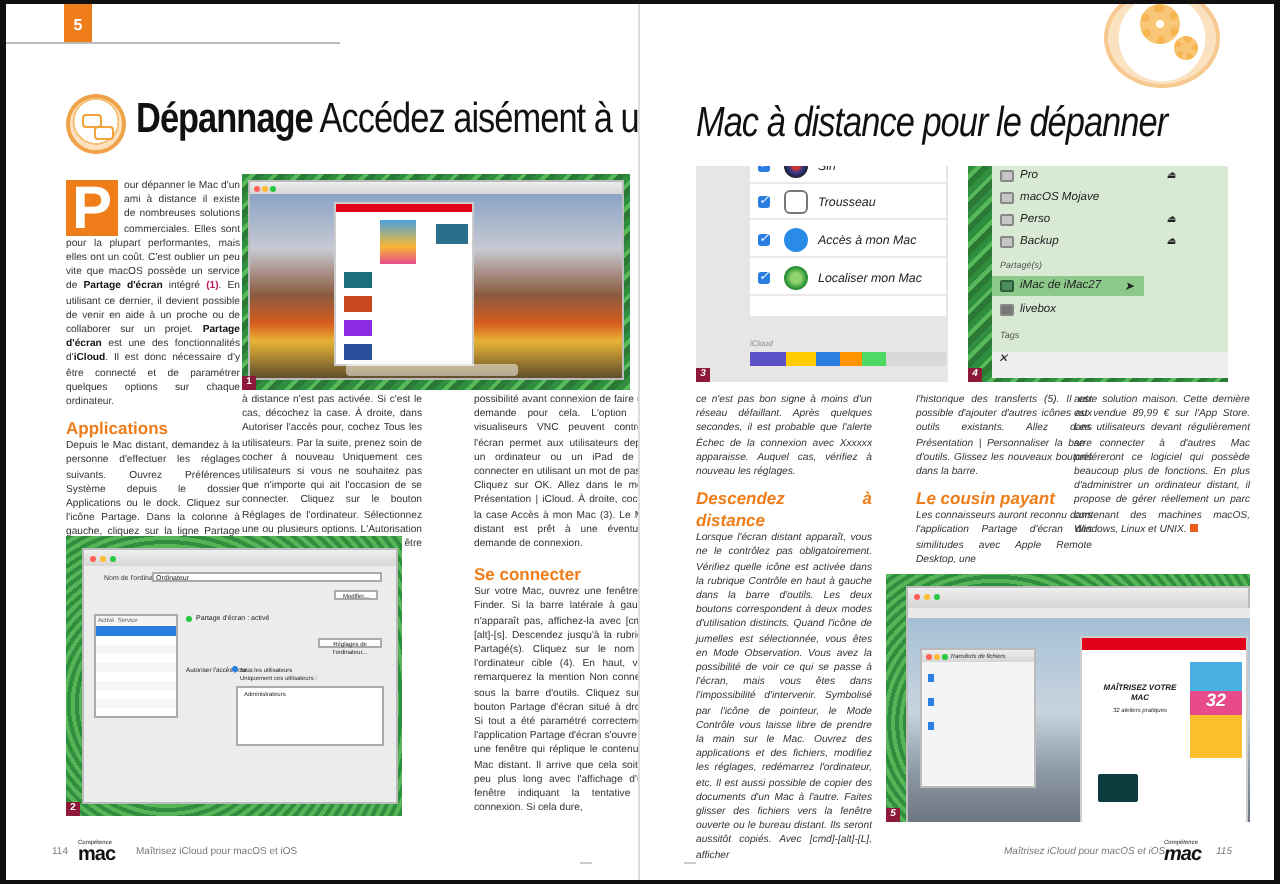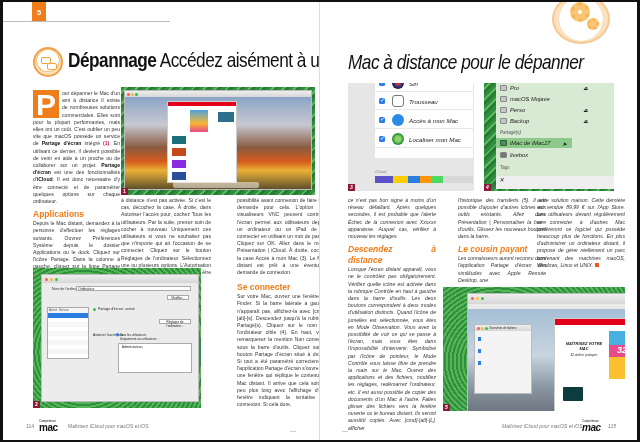--- a/index.html
+++ b/index.html
@@ -228,21 +228,21 @@
       <span>l'historique des transferts (5). Il est possible d'ajouter d'autres icônes aux outils existants. Allez dans Présentation | Personnaliser la barre d'outils. Glissez les nouveaux boutons dans la barre.</span>
       <span class="h">Le cousin payant</span>
       <span>Les connaisseurs auront reconnu dans l'application Partage d'écran des similitudes avec Apple Remote Desktop, une</span>
     </div>
 
     <div class="col" style="left:217px; top:197px; width:88px;">
       <span>autre solution maison. Cette dernière est vendue 89,99 € sur l'App Store. Les utilisateurs devant régulièrement se connecter à d'autres Mac préféreront ce logiciel qui possède beaucoup plus de fonctions. En plus d'administrer un ordinateur distant, il propose de gérer réellement un parc contenant des machines macOS, Windows, Linux et UNIX.</span><span class="endmark"></span>
     </div>
 
     <div class="fig green-swirl" style="left:123px; top:287px; width:182px; height:124px;">
-      <div class="mac-window" style="left:24px; top:6px; width:172px; height:118px; background:#9fb3c8;">
+      <div class="mac-window" style="left:10px; top:6px; width:172px; height:118px; background:#9fb3c8;">
         <div class="titlebar" style="height:10px;">
             <span class="traffic" style="left:3px;top:3px;background:#ff5f57"></span>
             <span class="traffic" style="left:8px;top:3px;background:#febc2e"></span>
             <span class="traffic" style="left:13px;top:3px;background:#28c840"></span>
           </div>
         <div style="position:absolute;left:0;top:10px;width:172px;height:5px;background:#e9e9e9;"></div>
         <div style="position:absolute;left:0;top:15px;width:172px;height:103px;background:linear-gradient(180deg,#a5bfd6 0%,#c8d4de 45%,#8c98a4 75%,#6c7580 100%);"></div>
         <div class="mac-window" style="left:6px; top:30px; width:58px; height:70px; background:#f4f4f4;">
           <div class="titlebar" style="height:6px;">
               <span class="traffic" style="left:2px;background:#ff5f57"></span>

